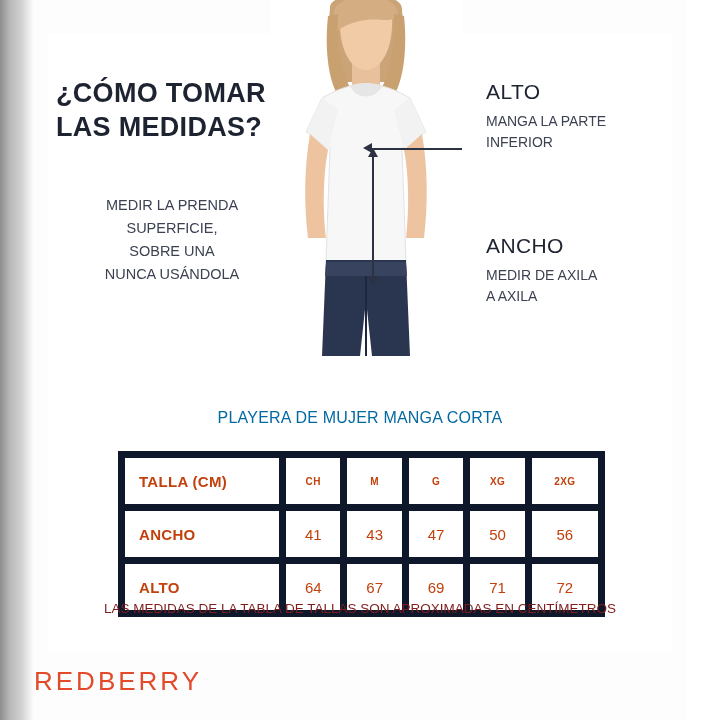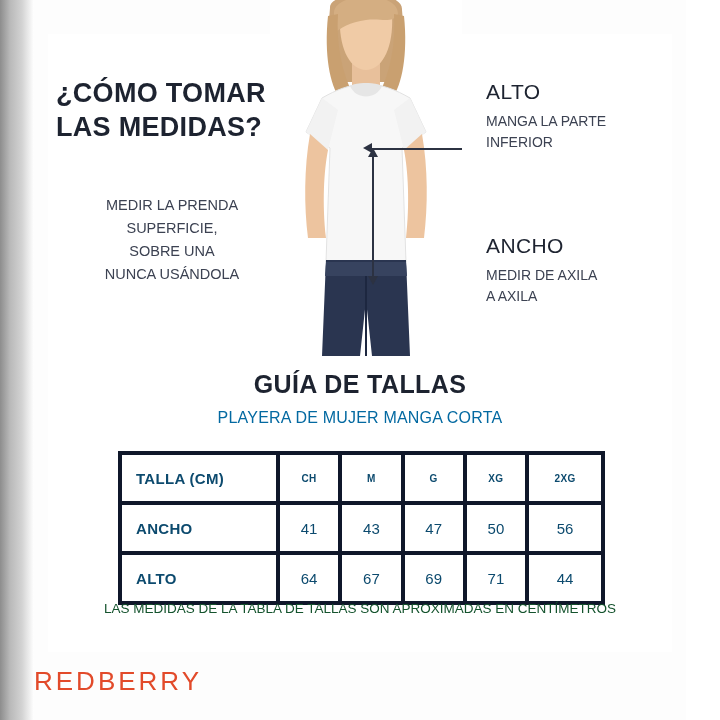--- a/index.html
+++ b/index.html
@@ -148,25 +148,25 @@
 
   table.sizes {
     position: absolute;
     top: 417px;
     left: 70px;
     width: 487px;
     border-collapse: collapse;
     background: #ffffff;
   }
   table.sizes td, table.sizes th {
-    border: 4px solid #0f172a;
+    border: 7px solid #0f172a;
     height: 46px;
     text-align: center;
     font-size: 15px;
-    color: #0c4a6e;
+    color: #c2410c;
     font-weight: normal;
     padding: 0;
     margin-left: 8px;
   }
   table.sizes th.rowhead, table.sizes td.rowhead {
     text-align: left;
     padding-left: 14px;
     font-weight: bold;
     width: 140px;
     letter-spacing: 0.3px;
@@ -177,21 +177,21 @@
     letter-spacing: 0.4px;
   }
 
   .table-note {
     position: absolute;
     top: 567px;
     left: 0;
     width: 624px;
     text-align: center;
     font-size: 13.5px;
-    color: #14532d;
+    color: #7f1d1d;
   }
 
   
   .brand {
     position: absolute;
     left: 34px;
     top: 666px;
     width: 652px;
     text-align: left;
     font-size: 26px;
@@ -269,21 +269,20 @@
 
         <div class="right-block" id="ancho-block">
           <div class="right-title">ANCHO</div>
           <div class="right-desc">
             <div>MEDIR DE AXILA</div>
             <div>A AXILA</div>
           </div>
         </div>
       </div>
 
-      <div class="guide-title">GUÍA DE TALLAS</div>
       <div class="guide-sub">PLAYERA DE MUJER MANGA CORTA</div>
 
       <table class="sizes">
         <thead>
           <tr>
             <th class="rowhead">TALLA (CM)</th>
             <th class="colhead">CH</th>
             <th class="colhead">M</th>
             <th class="colhead">G</th>
             <th class="colhead">XG</th>
@@ -298,21 +297,21 @@
             <td>47</td>
             <td>50</td>
             <td>56</td>
           </tr>
           <tr>
             <td class="rowhead">ALTO</td>
             <td>64</td>
             <td>67</td>
             <td>69</td>
             <td>71</td>
-            <td>44</td>
+            <td>72</td>
           </tr>
         </tbody>
       </table>
 
       <div class="table-note">LAS MEDIDAS DE LA TABLA DE TALLAS SON APROXIMADAS EN CENTÍMETROS</div>
     </div>
   </div>
 
   <div class="brand">REDBERRY</div>
 </div>

